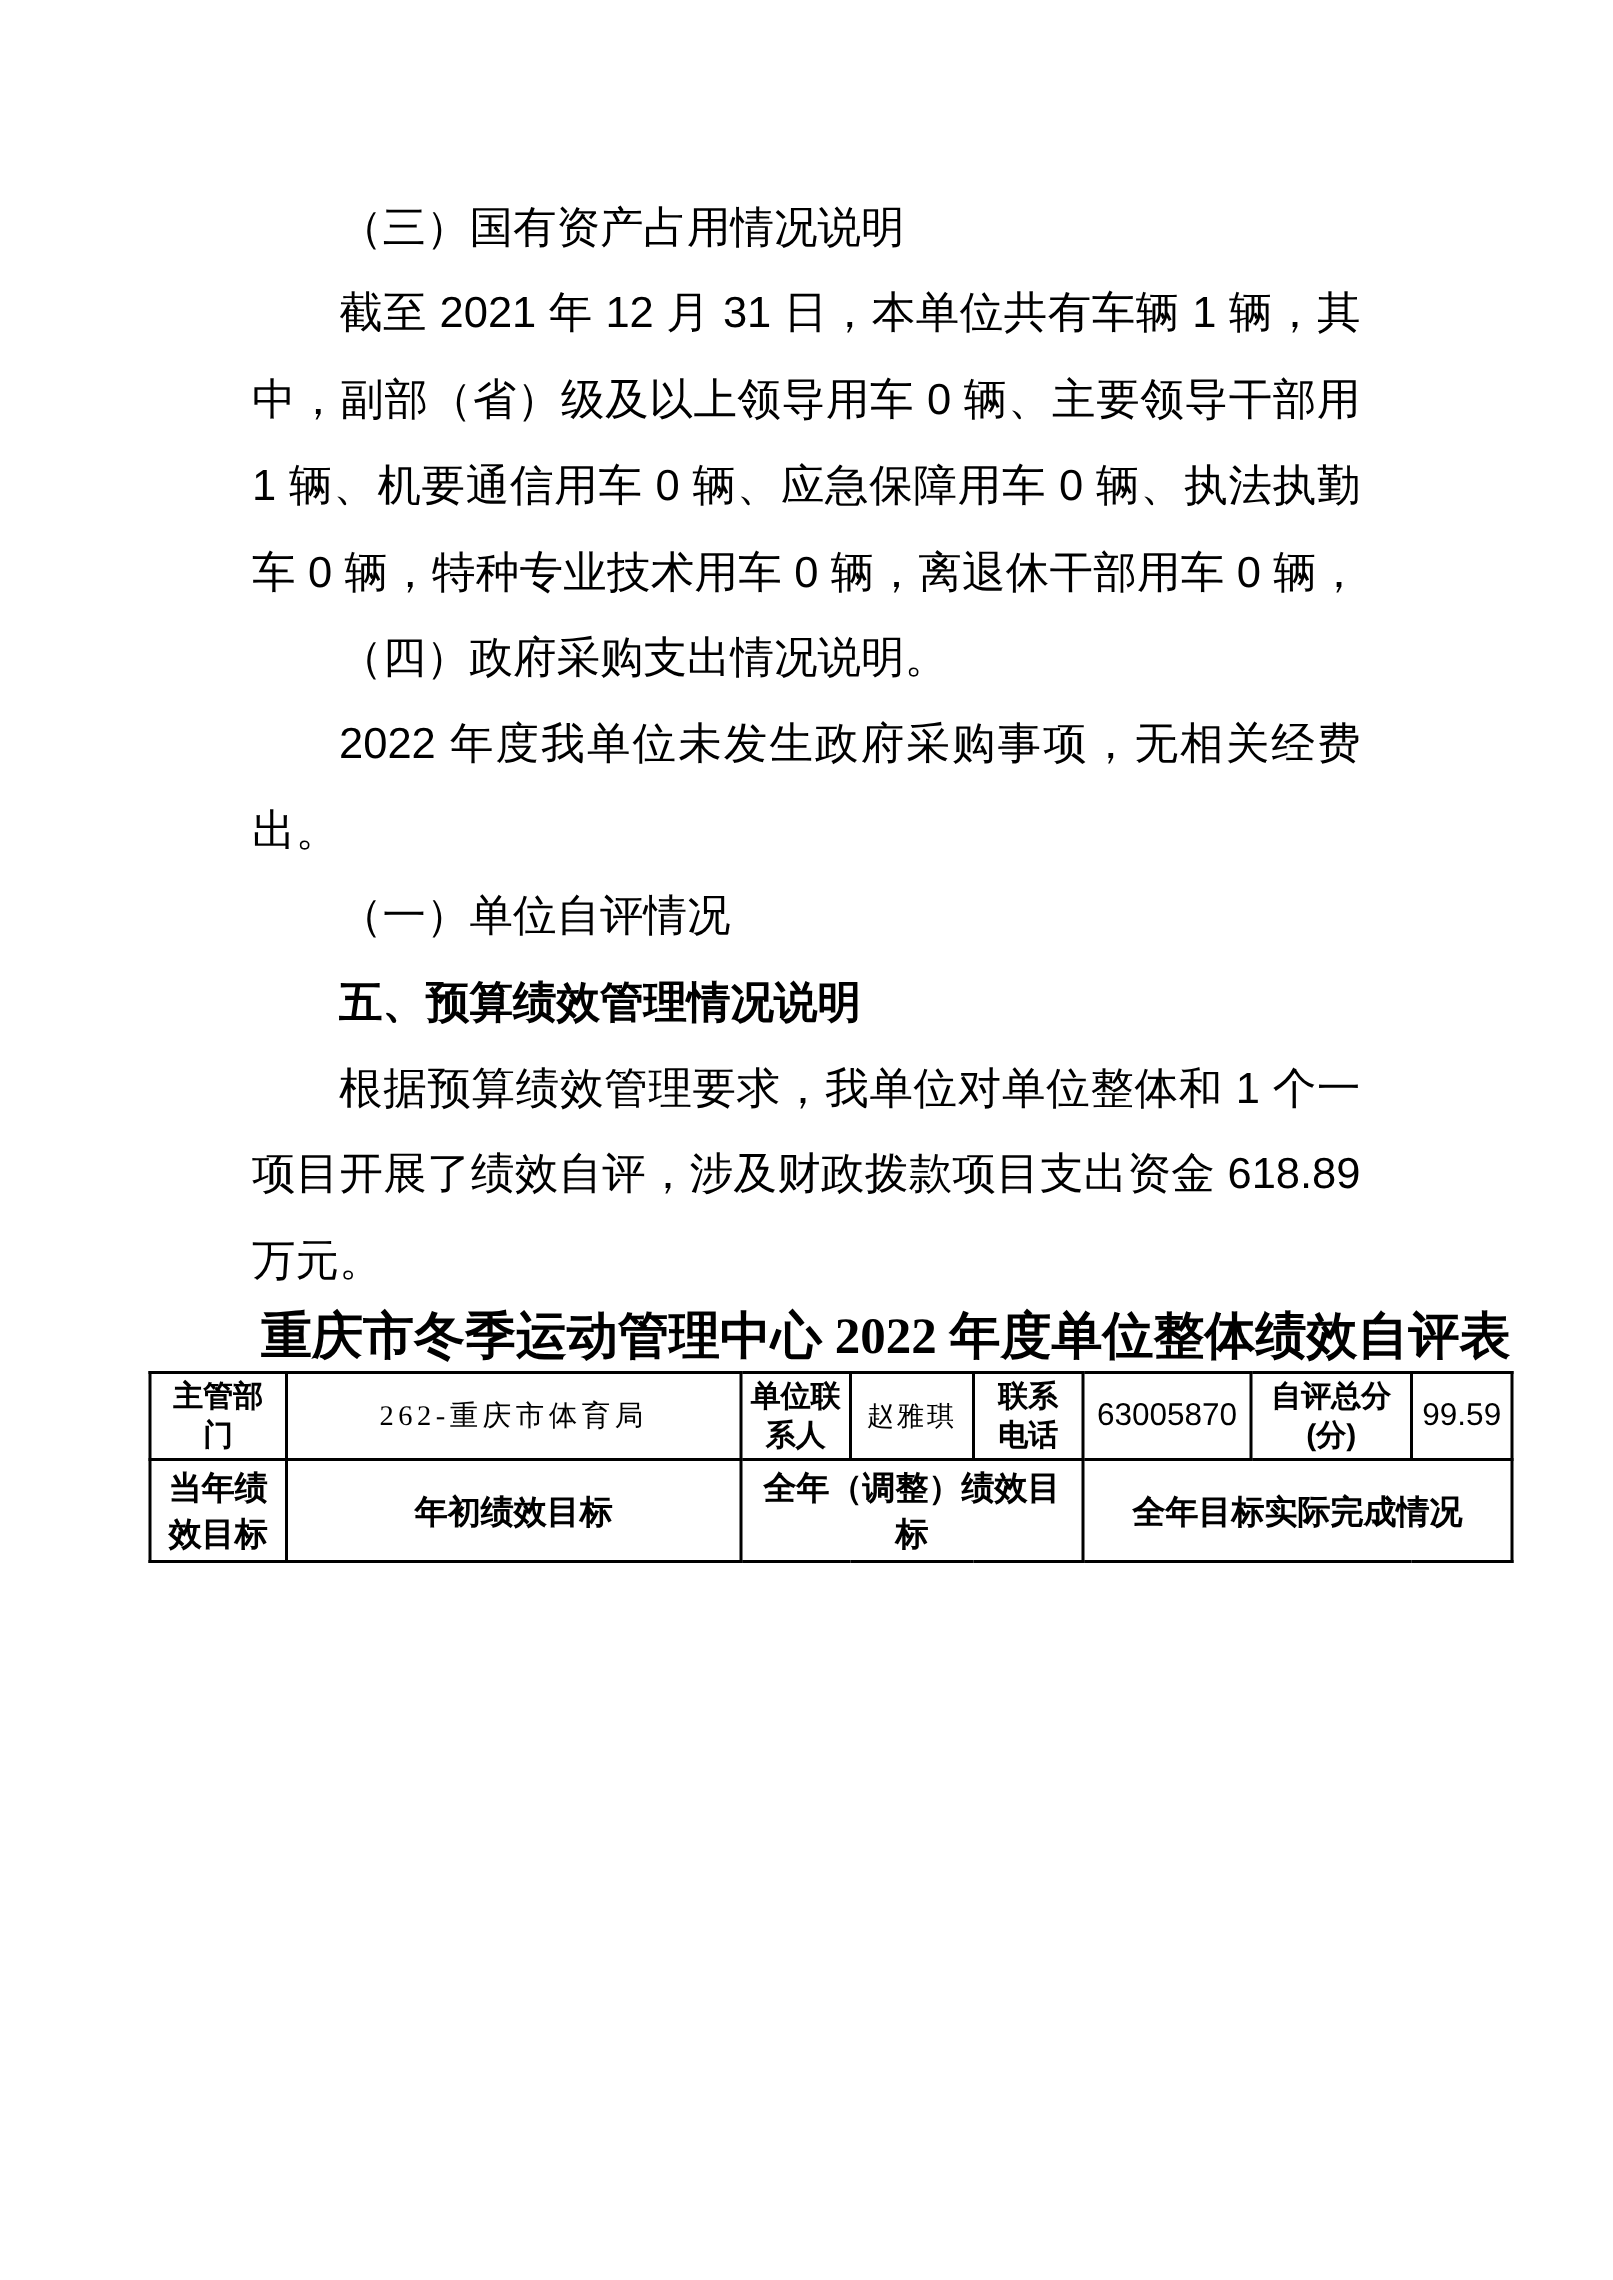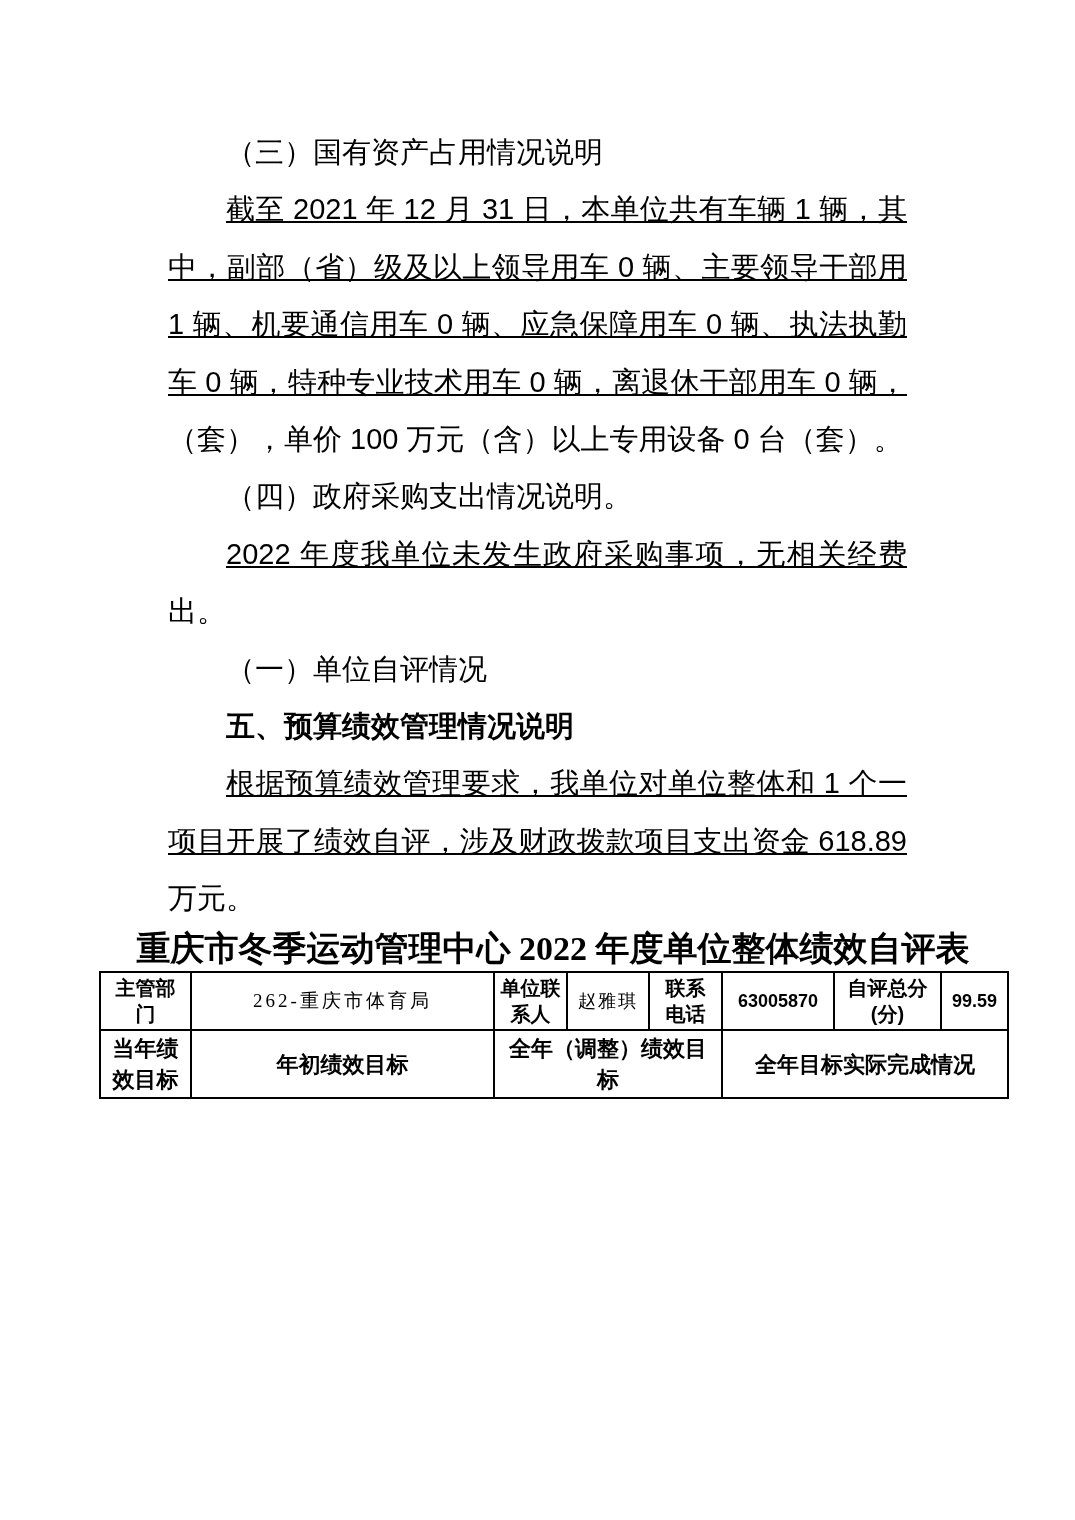--- a/index.html
+++ b/index.html
@@ -20,29 +20,28 @@
     height: 57.4px;
     overflow: hidden;
     white-space: nowrap;
     font-family: "Liberation Sans", "DejaVu Sans", sans-serif;
   }
   .line.indent { padding-left: 58px; }
   .line.justify {
     white-space: normal;
     text-align: justify;
     text-align-last: justify;
-    text-decoration: underline;
   }
   .line.heading-bold { font-weight: bold; }
   .table-title {
     margin-left: 99px;
     width: 908px;
     height: 44px;
     line-height: 44px;
-    text-align: center;
+    text-align: right;
     font-family: "Liberation Serif", "DejaVu Serif", serif;
     font-weight: bold;
     font-size: 34px;
     white-space: nowrap;
     overflow: hidden;
   }
   table.self-eval {
     margin-left: 99px;
     width: 908px;
     border-collapse: collapse;
@@ -70,37 +69,35 @@
     letter-spacing: 3px;
     font-family: "Liberation Serif", "DejaVu Serif", serif;
     border-radius: 27px;
   }
   .val-name {
     font-size: 18px;
     letter-spacing: 2px;
     font-family: Liberation Serif, serif;
   }
   .val-num {
-    font-size: 18px;
+    font-size: 21px;
     font-family: "Liberation Sans", "DejaVu Sans", sans-serif;
-    font-weight: bold;
   }
 </style>
 </head>
 <body>
 
 <div class="page">
 
   <div class="doc-body">
     <div class="line indent">（三）国有资产占用情况说明</div>
     <div class="line indent justify">截至 2021 年 12 月 31 日，本单位共有车辆 1 辆，其</div>
     <div class="line justify">中，副部（省）级及以上领导用车 0 辆、主要领导干部用车</div>
     <div class="line justify">1 辆、机要通信用车 0 辆、应急保障用车 0 辆、执法执勤用</div>
     <div class="line justify">车 0 辆，特种专业技术用车 0 辆，离退休干部用车 0 辆，其</div>
-    <div class="line">（套），单价 100 万元（含）以上专用设备 0 台（套）。</div>
     <div class="line indent">（四）政府采购支出情况说明。</div>
     <div class="line indent justify">2022 年度我单位未发生政府采购事项，无相关经费支</div>
     <div class="line">出。</div>
     <div class="line indent">（一）单位自评情况</div>
     <div class="line indent heading-bold">五、预算绩效管理情况说明</div>
     <div class="line indent justify">根据预算绩效管理要求，我单位对单位整体和 1 个一级</div>
     <div class="line justify">项目开展了绩效自评，涉及财政拨款项目支出资金 618.89</div>
     <div class="line">万元。</div>
   </div>
 

